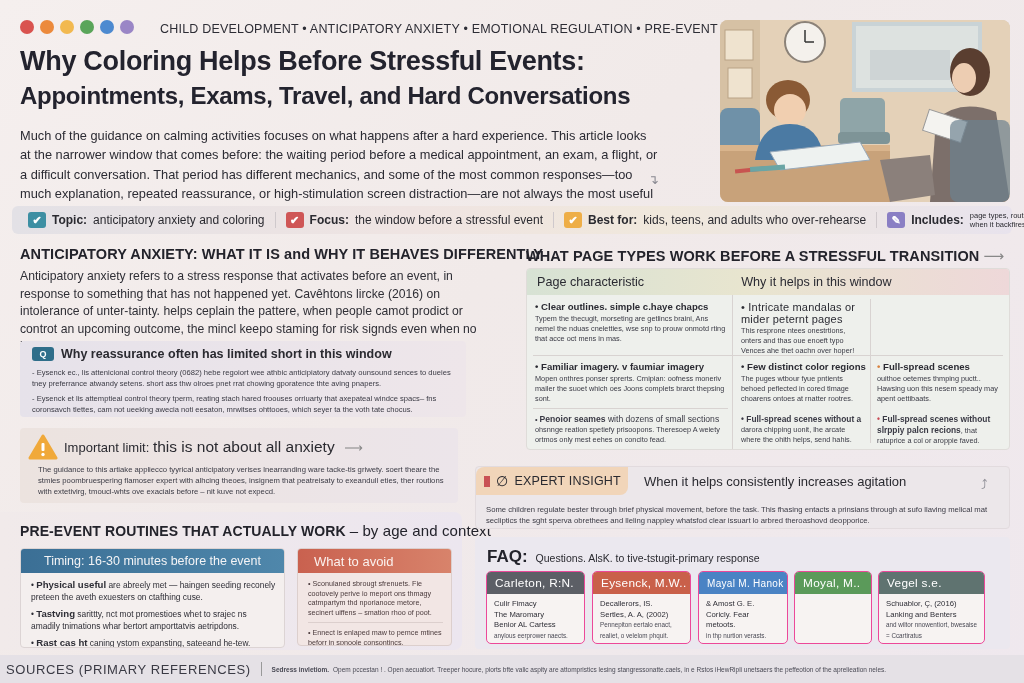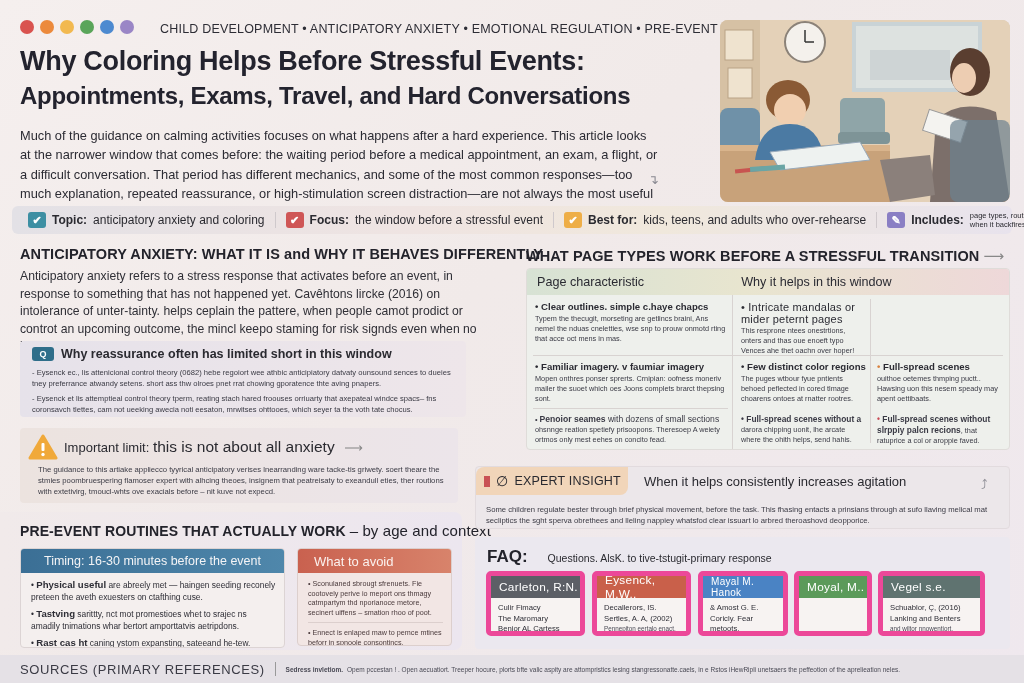--- a/index.html
+++ b/index.html
@@ -49,28 +49,28 @@
 .cell .t{font-size:9.6px;font-weight:bold;color:#2b2b33;line-height:12px;display:block;margin-bottom:1px}
 .cell .t.l{font-size:11px;font-weight:normal;letter-spacing:.2px}
 .vline{position:absolute;width:1px;background:#d8d3d1}
 .hline{position:absolute;height:1px;background:#d8d3d1}
 .expert{left:475px;top:466px;width:535px;height:63px;background:#ece7ea;border:1px solid #e2dbde}
 .expert-tag{position:absolute;left:0;top:0;width:152px;height:28px;background:#f1d5b9;border-radius:8px 0 8px 0;display:flex;align-items:center;gap:6px;padding-left:8px;font-size:12.5px;letter-spacing:.2px}
 .redsq{width:6px;height:11px;background:#c95154}
 .expert-h{position:absolute;left:168px;top:7px;font-size:13px;color:#2a2a30}
 .expert-p{position:absolute;left:10px;top:38px;width:520px;font-size:7.7px;line-height:10.5px;color:#3a3a44}
 .faq{left:475px;top:537px;width:535px;height:112px;background:#ebe8ef}
-.faq-h{position:absolute;left:12px;top:10px;display:flex;align-items:baseline;gap:20px}
+.faq-h{position:absolute;left:12px;top:10px;display:flex;align-items:baseline;gap:8px}
 .faq-h .a{font-size:17px;font-weight:bold;color:#23232b}
 .faq-h .b{font-size:10.5px}
-.fc{position:absolute;top:34px;height:65px;background:#f7f3f2;border:5px solid #ec4899;border-radius:5px;overflow:hidden}
+.fc{position:absolute;top:34px;height:73px;background:#f7f3f2;border:1px solid #ec4899;border-radius:5px;overflow:hidden}
 .fc-h{height:22px;color:#fff;font-size:11.8px;display:flex;align-items:center;padding-left:8px;letter-spacing:.3px}
 .fc-b{padding:5px 7px;font-size:7.7px;line-height:10.5px;color:#2e2e36}
 .fc-b .s{font-size:6.3px;color:#4a4a55}
-.sources{position:absolute;left:0;top:655px;width:1024px;height:28px;background:#e5e1e6;display:flex;align-items:center;padding-left:20px}
+.sources{position:absolute;left:0;top:655px;width:1024px;height:28px;background:#e5e1e6;display:flex;align-items:center;padding-left:6px}
 .src-h{font-size:13px;letter-spacing:.6px;color:#3a3a44}
 .src-h span{font-weight:normal}
 .src-sep{width:1px;height:14px;background:#999;margin:0 10px}
 .src-t{font-size:6.5px;color:#4a4a55}
 .arrow{position:absolute;font-size:13px;color:#8a8a92}
 </style>
 </head>
 <body>
 
 <div class="page">

